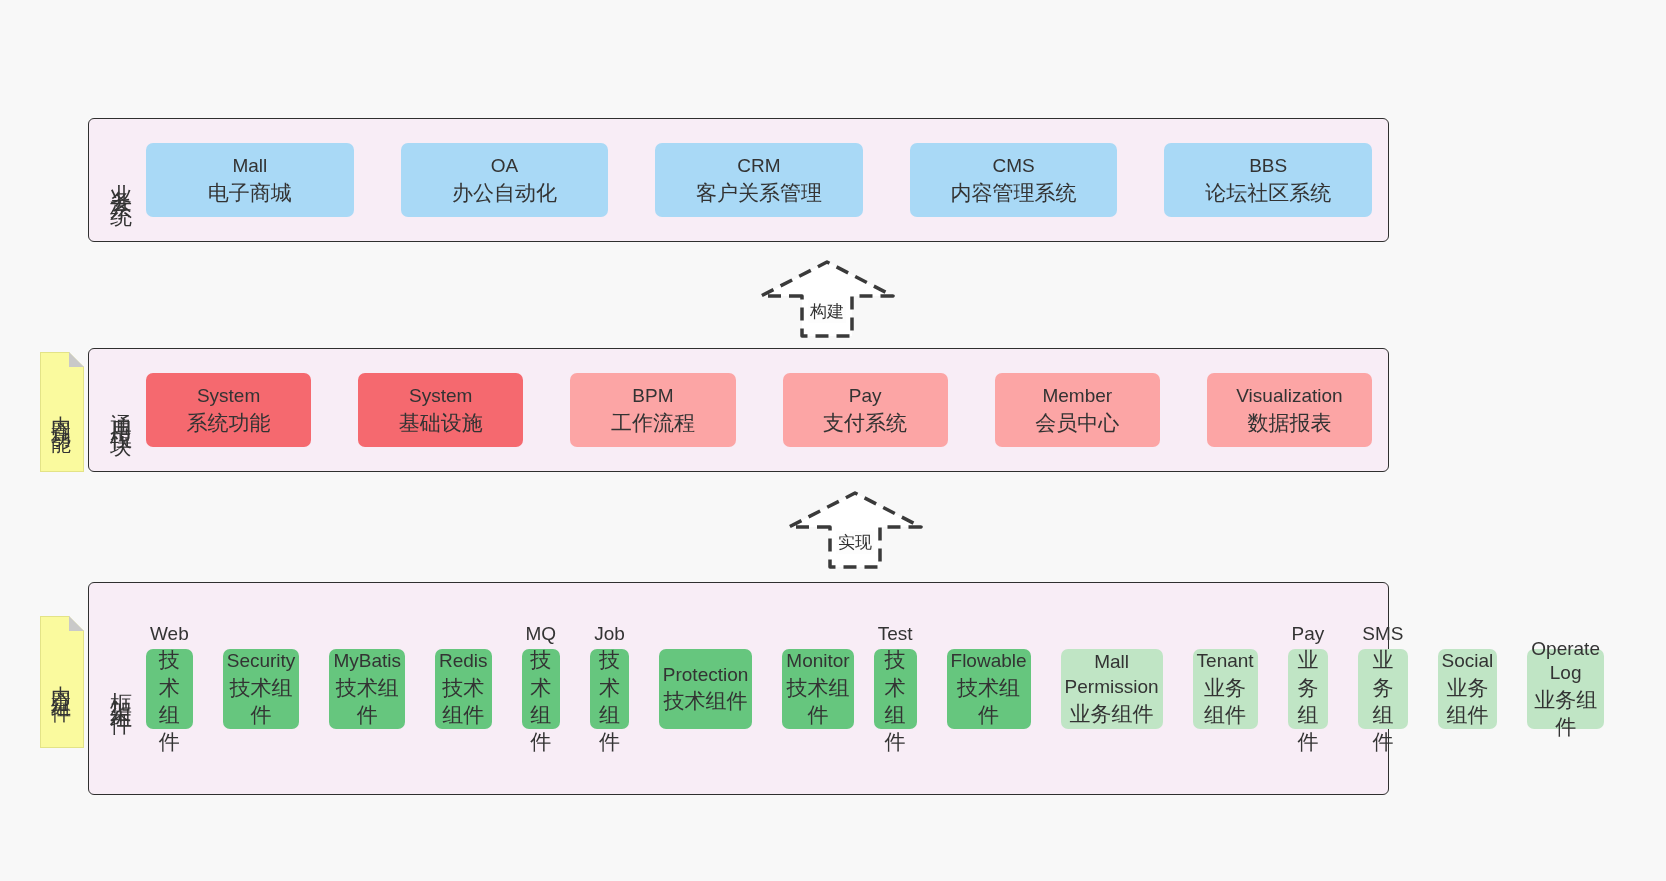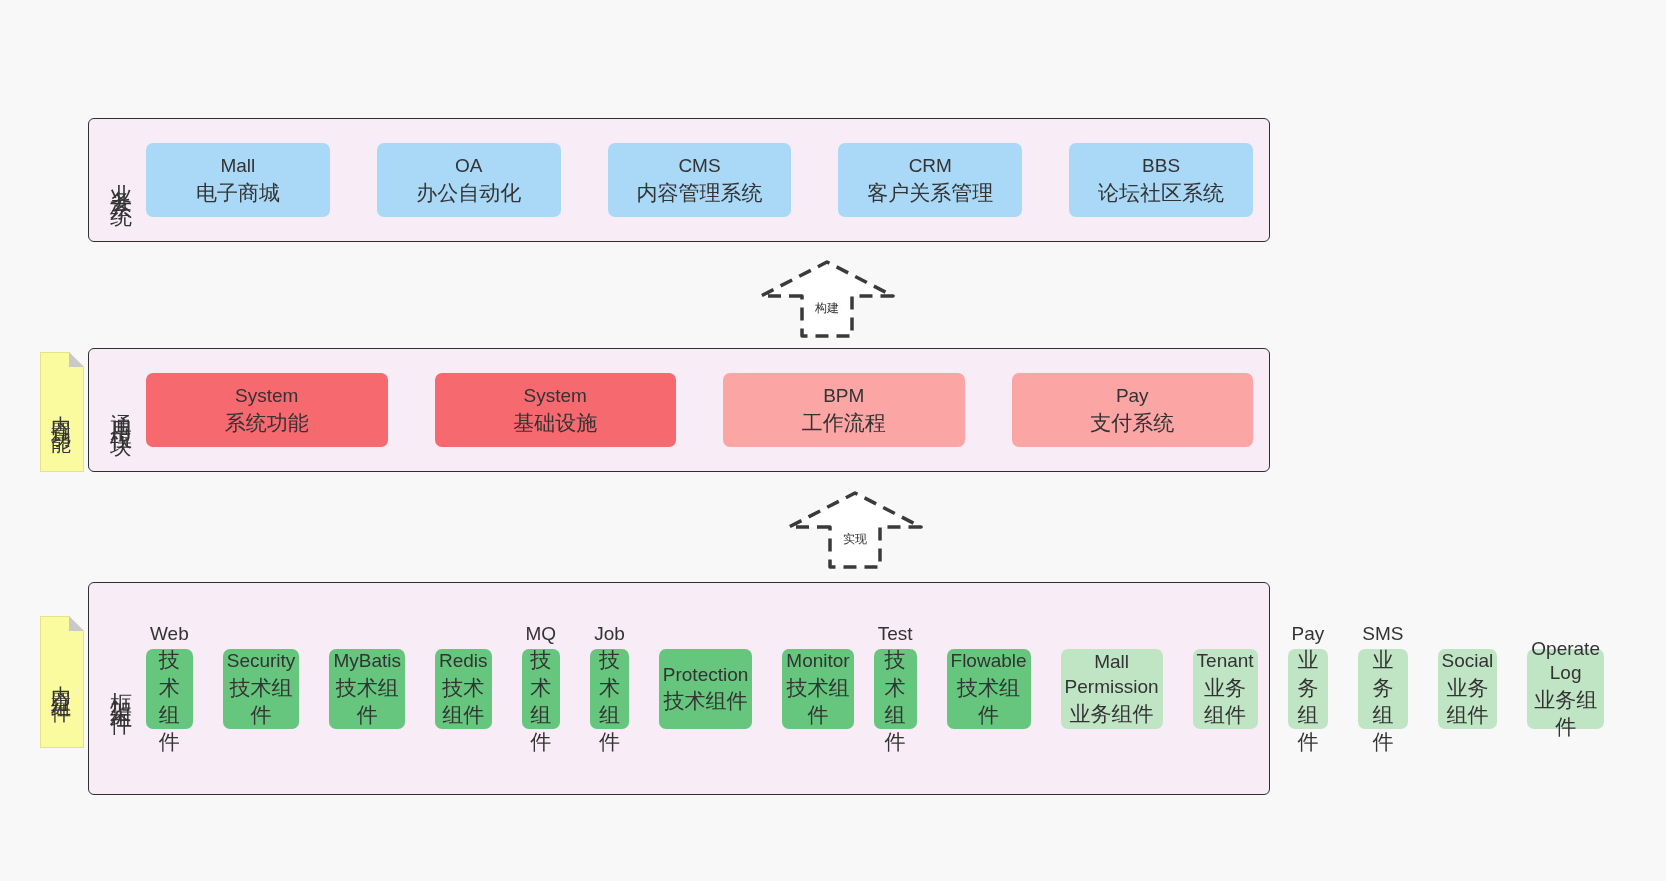--- a/index.html
+++ b/index.html
@@ -7,21 +7,21 @@
   body {
     background:#f8f8f8;
     font-family:"Liberation Sans","DejaVu Sans",sans-serif;
     color:#333;
     position:relative;
     overflow:hidden;
   }
   .band {
     position:absolute;
     left:88px;
-    width:1182px;
+    width:1301px;
     background:#f8edf6;
     border:1.5px solid #2f2f2f;
     border-radius:6px;
     display:flex;
     align-items:center;
     padding:0 16px 0 12px;
   }
   .band-label {
     writing-mode:vertical-rl;
     text-orientation:upright;
@@ -99,21 +99,21 @@
     position:absolute;
     width:140px;
     height:84px;
   }
   .arrow svg { display:block; width:100%; height:100%; }
   .arrow-label {
     position:absolute;
     top:44px;
     left:50%;
     transform:translateX(-50%);
-    font-size:12px;
+    font-size:17px;
     background:#fdfdfd;
     padding:0 2px;
     color:#333;
     white-space:nowrap;
   }
   #band-business   { top:118px; height:124px; }
   #arrow-build     { left:757px; top:256px; }
   #band-modules    { top:348px; height:124px; }
   #note-modules    { top:352px; height:120px; }
   #arrow-implement { left:785px; top:487px; }
@@ -128,26 +128,26 @@
   <div class="boxes-row">
     <div class="box box-blue">
       <div class="box-title">Mall</div>
       <div class="box-sub">电子商城</div>
     </div>
     <div class="box box-blue">
       <div class="box-title">OA</div>
       <div class="box-sub">办公自动化</div>
     </div>
     <div class="box box-blue">
+      <div class="box-title">CRM</div>
+      <div class="box-sub">客户关系管理</div>
+    </div>
+    <div class="box box-blue">
       <div class="box-title">CMS</div>
       <div class="box-sub">内容管理系统</div>
-    </div>
-    <div class="box box-blue">
-      <div class="box-title">CRM</div>
-      <div class="box-sub">客户关系管理</div>
     </div>
     <div class="box box-blue">
       <div class="box-title">BBS</div>
       <div class="box-sub">论坛社区系统</div>
     </div>
   </div>
 </div>
 
 <div class="arrow" id="arrow-build">
   <svg viewBox="0 0 140 84">
@@ -173,20 +173,28 @@
       <div class="box-sub">基础设施</div>
     </div>
     <div class="box box-pink">
       <div class="box-title">BPM</div>
       <div class="box-sub">工作流程</div>
     </div>
     <div class="box box-pink">
       <div class="box-title">Pay</div>
       <div class="box-sub">支付系统</div>
     </div>
+    <div class="box box-pink">
+      <div class="box-title">Member</div>
+      <div class="box-sub">会员中心</div>
+    </div>
+    <div class="box box-pink">
+      <div class="box-title">Visualization</div>
+      <div class="box-sub">数据报表</div>
+    </div>
   </div>
 </div>
 
 <div class="arrow" id="arrow-implement">
   <svg viewBox="0 0 140 84">
     <path d="M45 40 L4 40 L70 6 L136 40 L95 40 L95 80 L45 80 Z" fill="#ffffff" stroke="#3a3a3a" stroke-width="3.5" stroke-dasharray="13 8" stroke-linejoin="round"></path>
   </svg>
   <div class="arrow-label">实现</div>
 </div>
 

